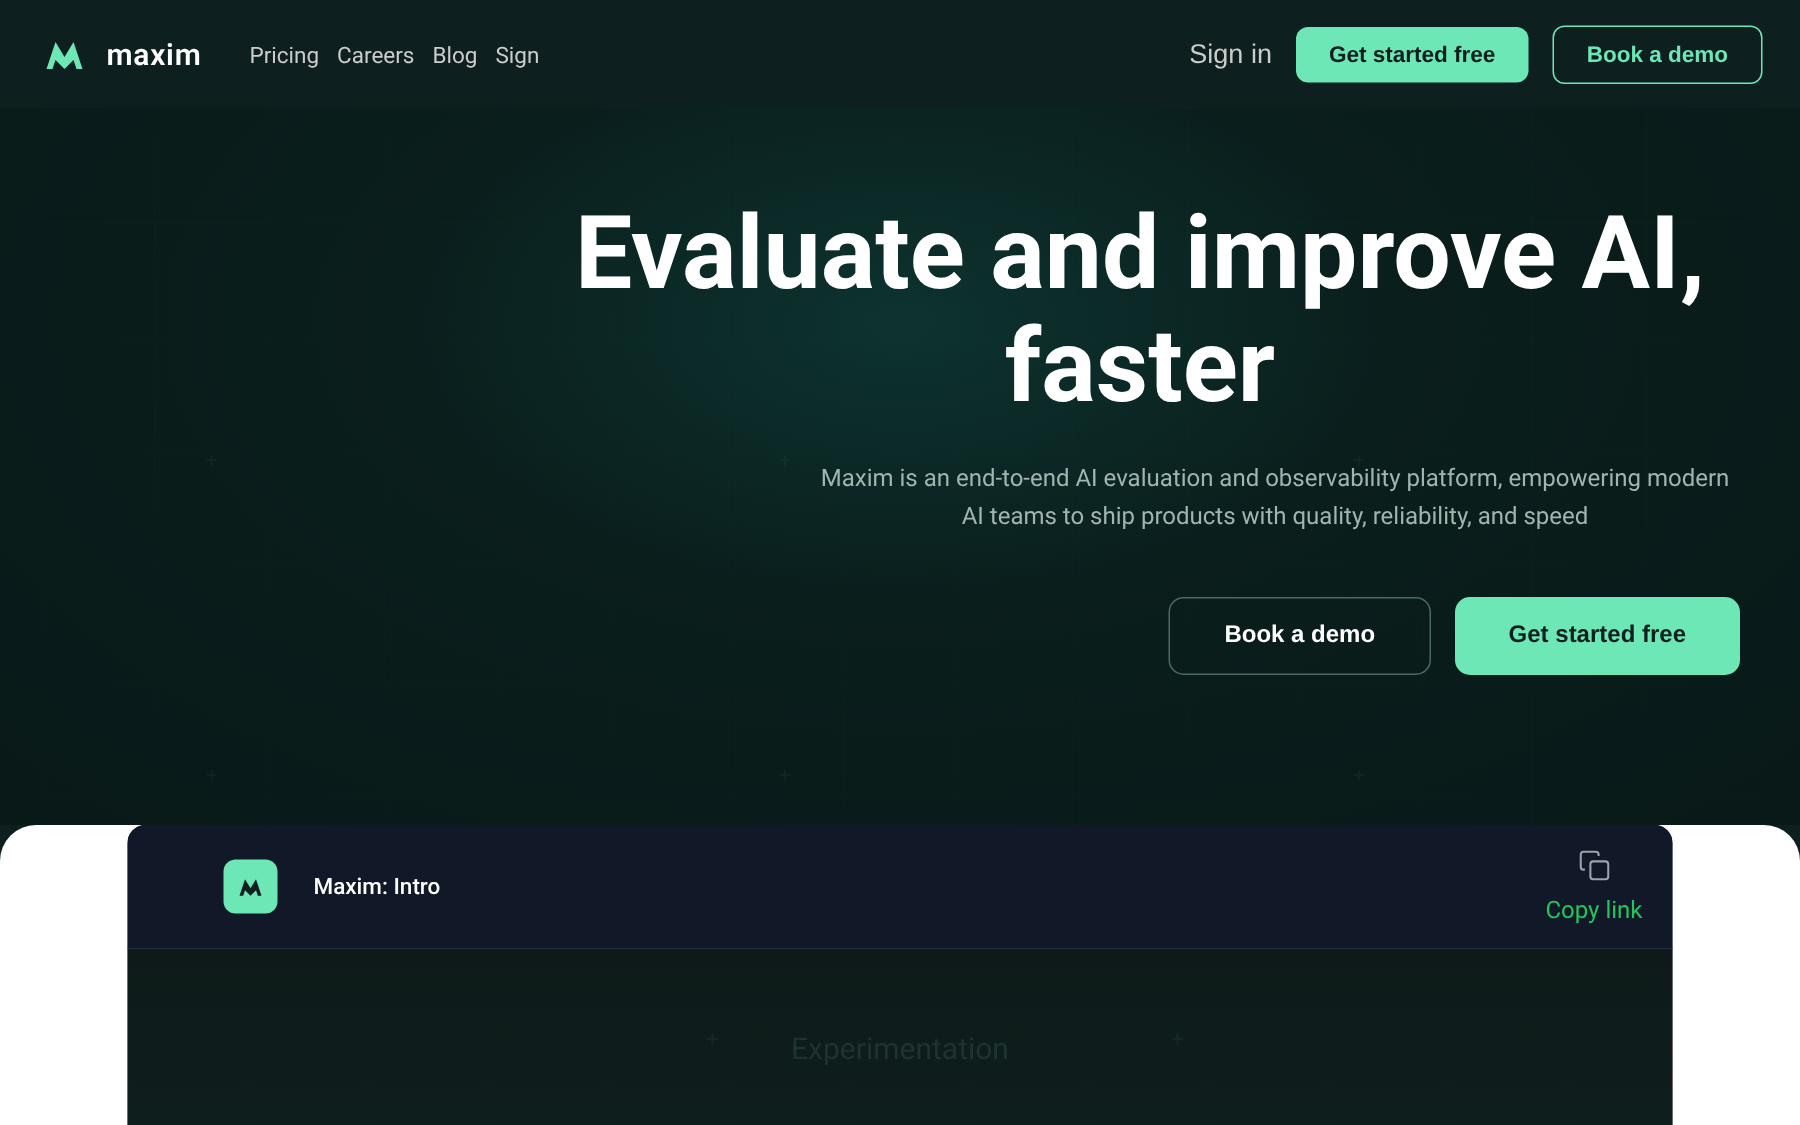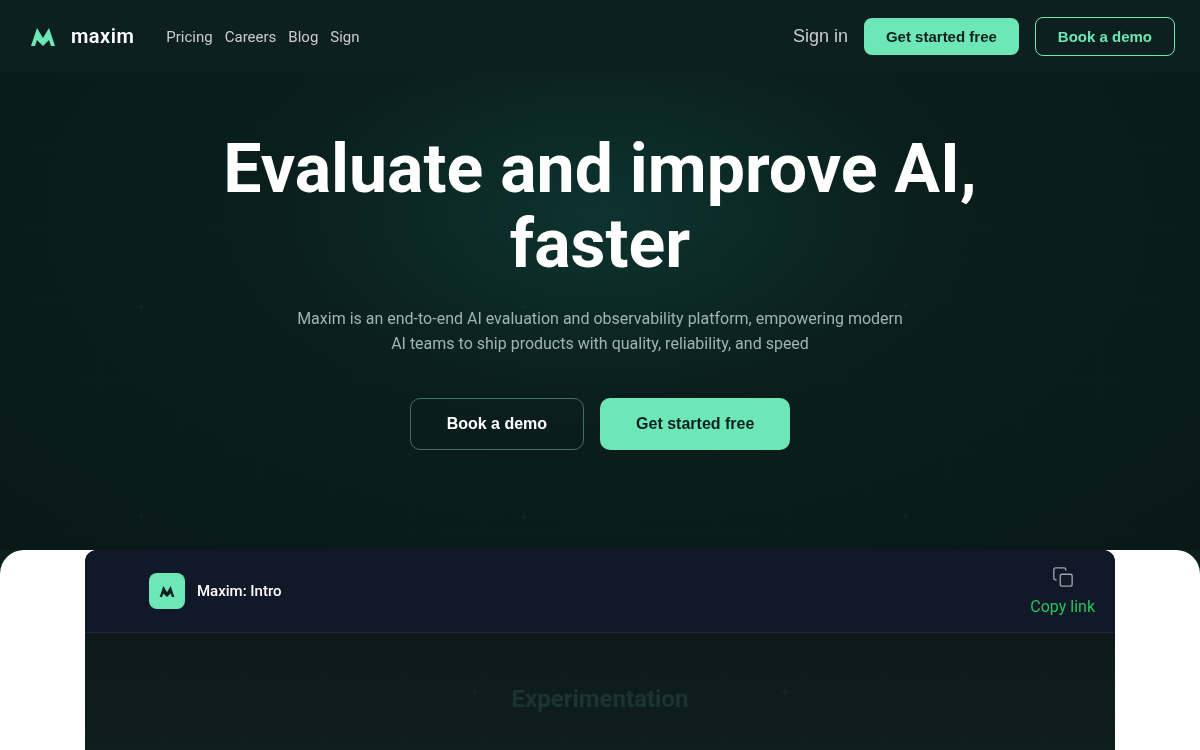--- a/index.html
+++ b/index.html
@@ -101,21 +101,21 @@
       font-weight: 600;
       padding: 10px 22px;
       border-radius: 8px;
       cursor: pointer;
     }
 
     
     .hero {
       display: flex;
       flex-direction: column;
-      align-items: center;
+      align-items: flex-end;
       justify-content: center;
       text-align: center;
       padding: 60px 40px 40px;
       position: relative;
     }
 
     
     .grid-overlay {
       position: absolute;
       top: 0;
@@ -201,21 +201,21 @@
       align-items: center;
       justify-content: space-between;
       padding: 16px 20px;
       background: #111827;
       border-bottom: 1px solid #1f2937;
     }
 
     .video-title-area {
       display: flex;
       align-items: center;
-      gap: 12px;
+      gap: 24px;
       padding-left: 44px;
     }
 
     .video-logo {
       width: 36px;
       height: 36px;
       background: #6ee7b7;
       border-radius: 8px;
       display: flex;
       align-items: center;
@@ -250,22 +250,22 @@
     .video-content {
       background: linear-gradient(180deg, #0d1a19 0%, #0f1f1d 100%);
       height: calc(100% - 68px);
       display: flex;
       align-items: center;
       justify-content: center;
       position: relative;
     }
 
     .experimentation-text {
-      font-size: 24px;
-      font-weight: 700;
+      font-size: 20px;
+      font-weight: 400;
       color: #2a4a45;
       opacity: 0.5;
     }
 
     
     .hero-bg {
       position: absolute;
       top: 0;
       left: 0;
       right: 0;

